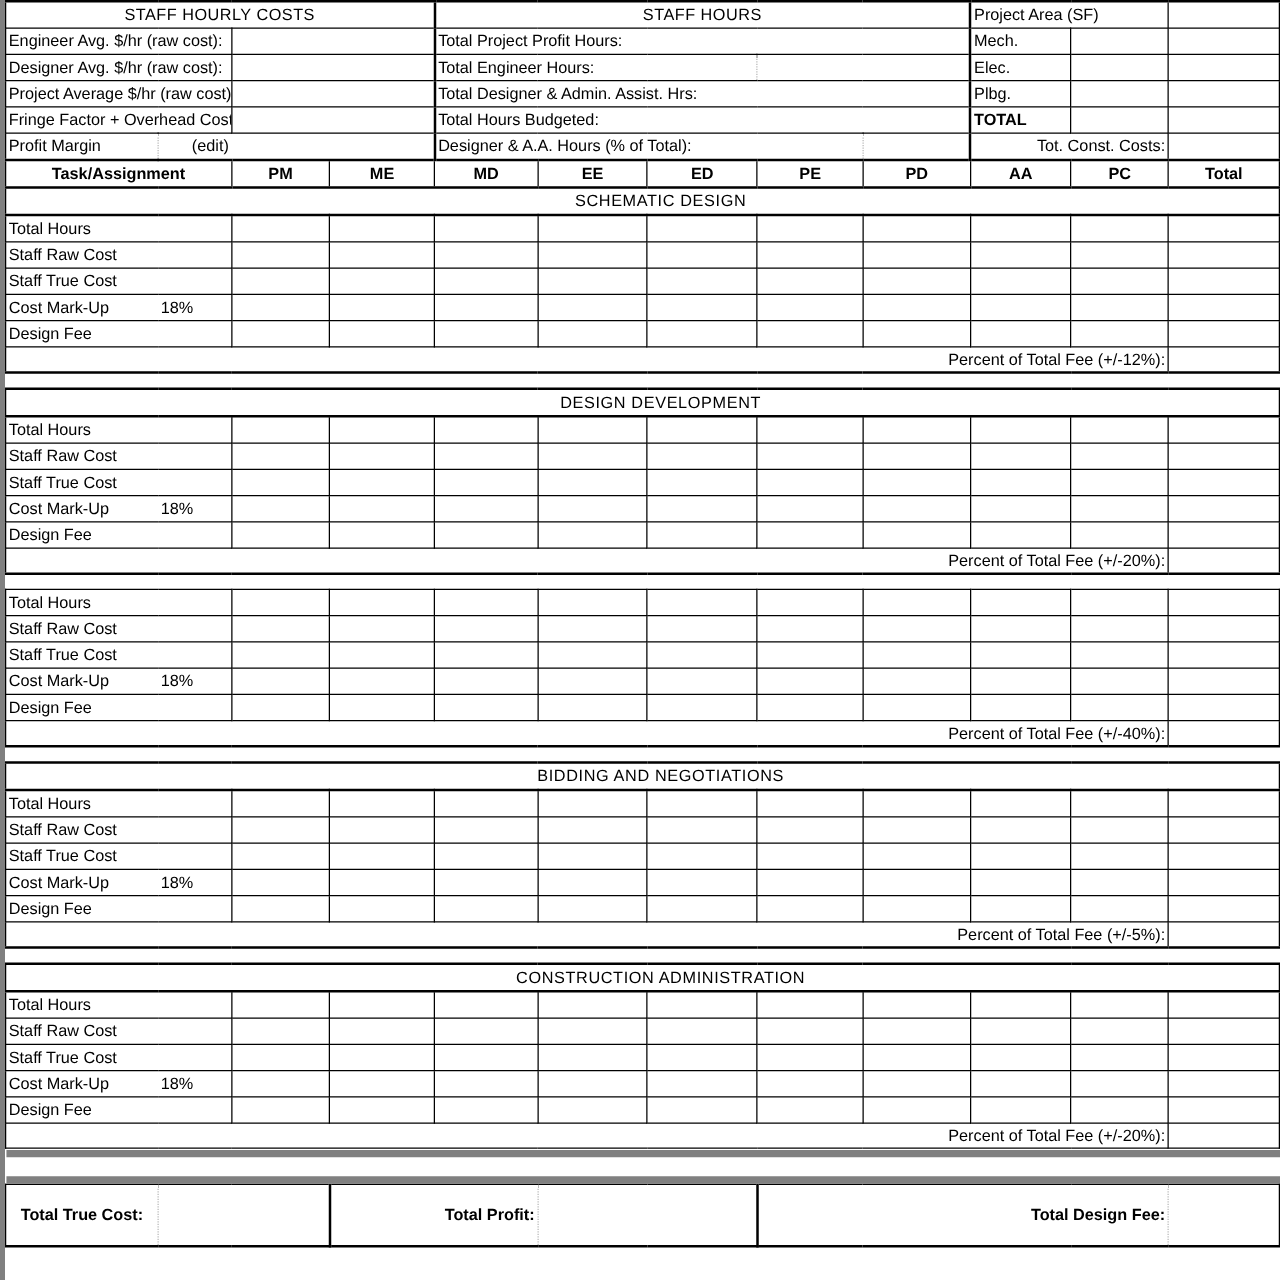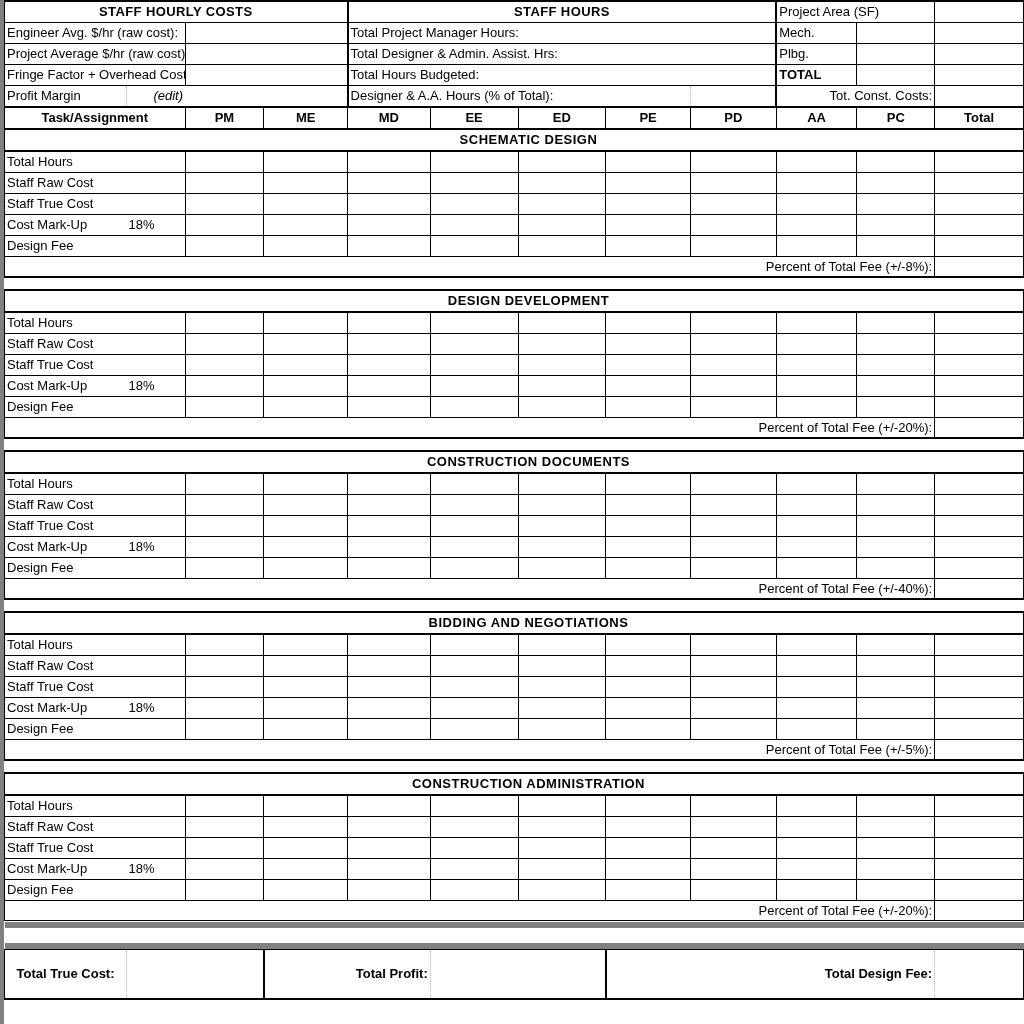--- a/index.html
+++ b/index.html
@@ -30,22 +30,22 @@
   .noL{border-left:none;}
   .noR{border-right:none;}
   .dotL{border-left:1px dotted #b8b8b8;}
   .dotR{border-right:1px dotted #b8b8b8;}
   .thickL{border-left:2px solid #000;margin-left:40px;}
   .thickT{border-top:2px solid #000;}
   .thickB{border-bottom:2px solid #000;margin-left:40px;}
   .ctr{text-align:center;}
   .rgt{text-align:right;}
   .b{font-weight:bold;}
-  .it{font-style:italic;}
-  .secthead{font-weight:bold;text-align:center;letter-spacing:.4px;font-size:13px;}
+  .it{}
+  .secthead{font-weight:normal;text-align:center;letter-spacing:.4px;font-size:13px;}
   .bandrow td{border:none;height:7px;padding:0;}
   .band{background:#808080;height:6px;}
   .blank td{border:none;height:11px;}
   .pctrow td{height:19px;}
   .sp{letter-spacing:.5px;padding-left:31px;}
 </style>
 </head>
 <body>
 
 <div class="sheet">
@@ -71,26 +71,35 @@
         <tr>
       <td colspan="4" class="secthead thickT">STAFF HOURLY COSTS</td>
       <td colspan="5" class="secthead thickT thickL">STAFF HOURS</td>
       <td colspan="2" class="thickT thickL">Project Area (SF)</td>
       <td class="thickT"></td>
     </tr>
 
     <tr>
       <td colspan="2">Engineer Avg. $/hr (raw cost):</td>
       <td colspan="2" class="dotL"></td>
-      <td colspan="5" class="thickL">Total Project Manager Hours:</td>
+      <td colspan="5" class="thickL">Total Project Profit Hours:</td>
       <td class="thickL">Mech.</td>
       <td></td>
       <td></td>
     </tr>
 
+    <tr>
+      <td colspan="2">Designer Avg. $/hr (raw cost):</td>
+      <td colspan="2" class="dotL"></td>
+      <td colspan="3" class="thickL dotR">Total Engineer Hours:</td>
+      <td colspan="2" class="nob" style="border-top:1px solid #000;border-bottom:1px solid #000"></td>
+      <td class="thickL">Elec.</td>
+      <td></td>
+      <td></td>
+    </tr>
 
     <tr>
       <td colspan="2">Project Average $/hr (raw cost):</td>
       <td colspan="2" class="dotL"></td>
       <td colspan="5" class="thickL">Total Designer &amp; Admin. Assist. Hrs:</td>
       <td class="thickL">Plbg.</td>
       <td></td>
       <td></td>
     </tr>
 
@@ -191,21 +200,21 @@
       <td></td>
           <td></td>
       <td></td>
           <td></td>
       <td></td>
           <td></td>
       <td></td>
           <td></td>
     </tr>
     <tr class="pctrow">
-      <td colspan="11" class="rgt thickB">Percent of Total Fee (+/-8%):</td>
+      <td colspan="11" class="rgt thickB">Percent of Total Fee (+/-12%):</td>
       <td class="thickB"></td>
     </tr>
     <tr class="blank">
           <td colspan="12"></td>
         </tr>
 
     <tr>
       <td colspan="12" class="secthead sp thickT thickB">DESIGN DEVELOPMENT</td>
     </tr>
     <tr>
@@ -275,23 +284,20 @@
           <td></td>
     </tr>
     <tr class="pctrow">
       <td colspan="11" class="rgt thickB">Percent of Total Fee (+/-20%):</td>
       <td class="thickB"></td>
     </tr>
     <tr class="blank">
           <td colspan="12"></td>
         </tr>
 
-    <tr>
-      <td colspan="12" class="secthead sp thickT thickB">CONSTRUCTION DOCUMENTS</td>
-    </tr>
     <tr>
       <td colspan="2">Total Hours</td>
       <td></td>
           <td></td>
       <td></td>
           <td></td>
       <td></td>
           <td></td>
       <td></td>
           <td></td>

